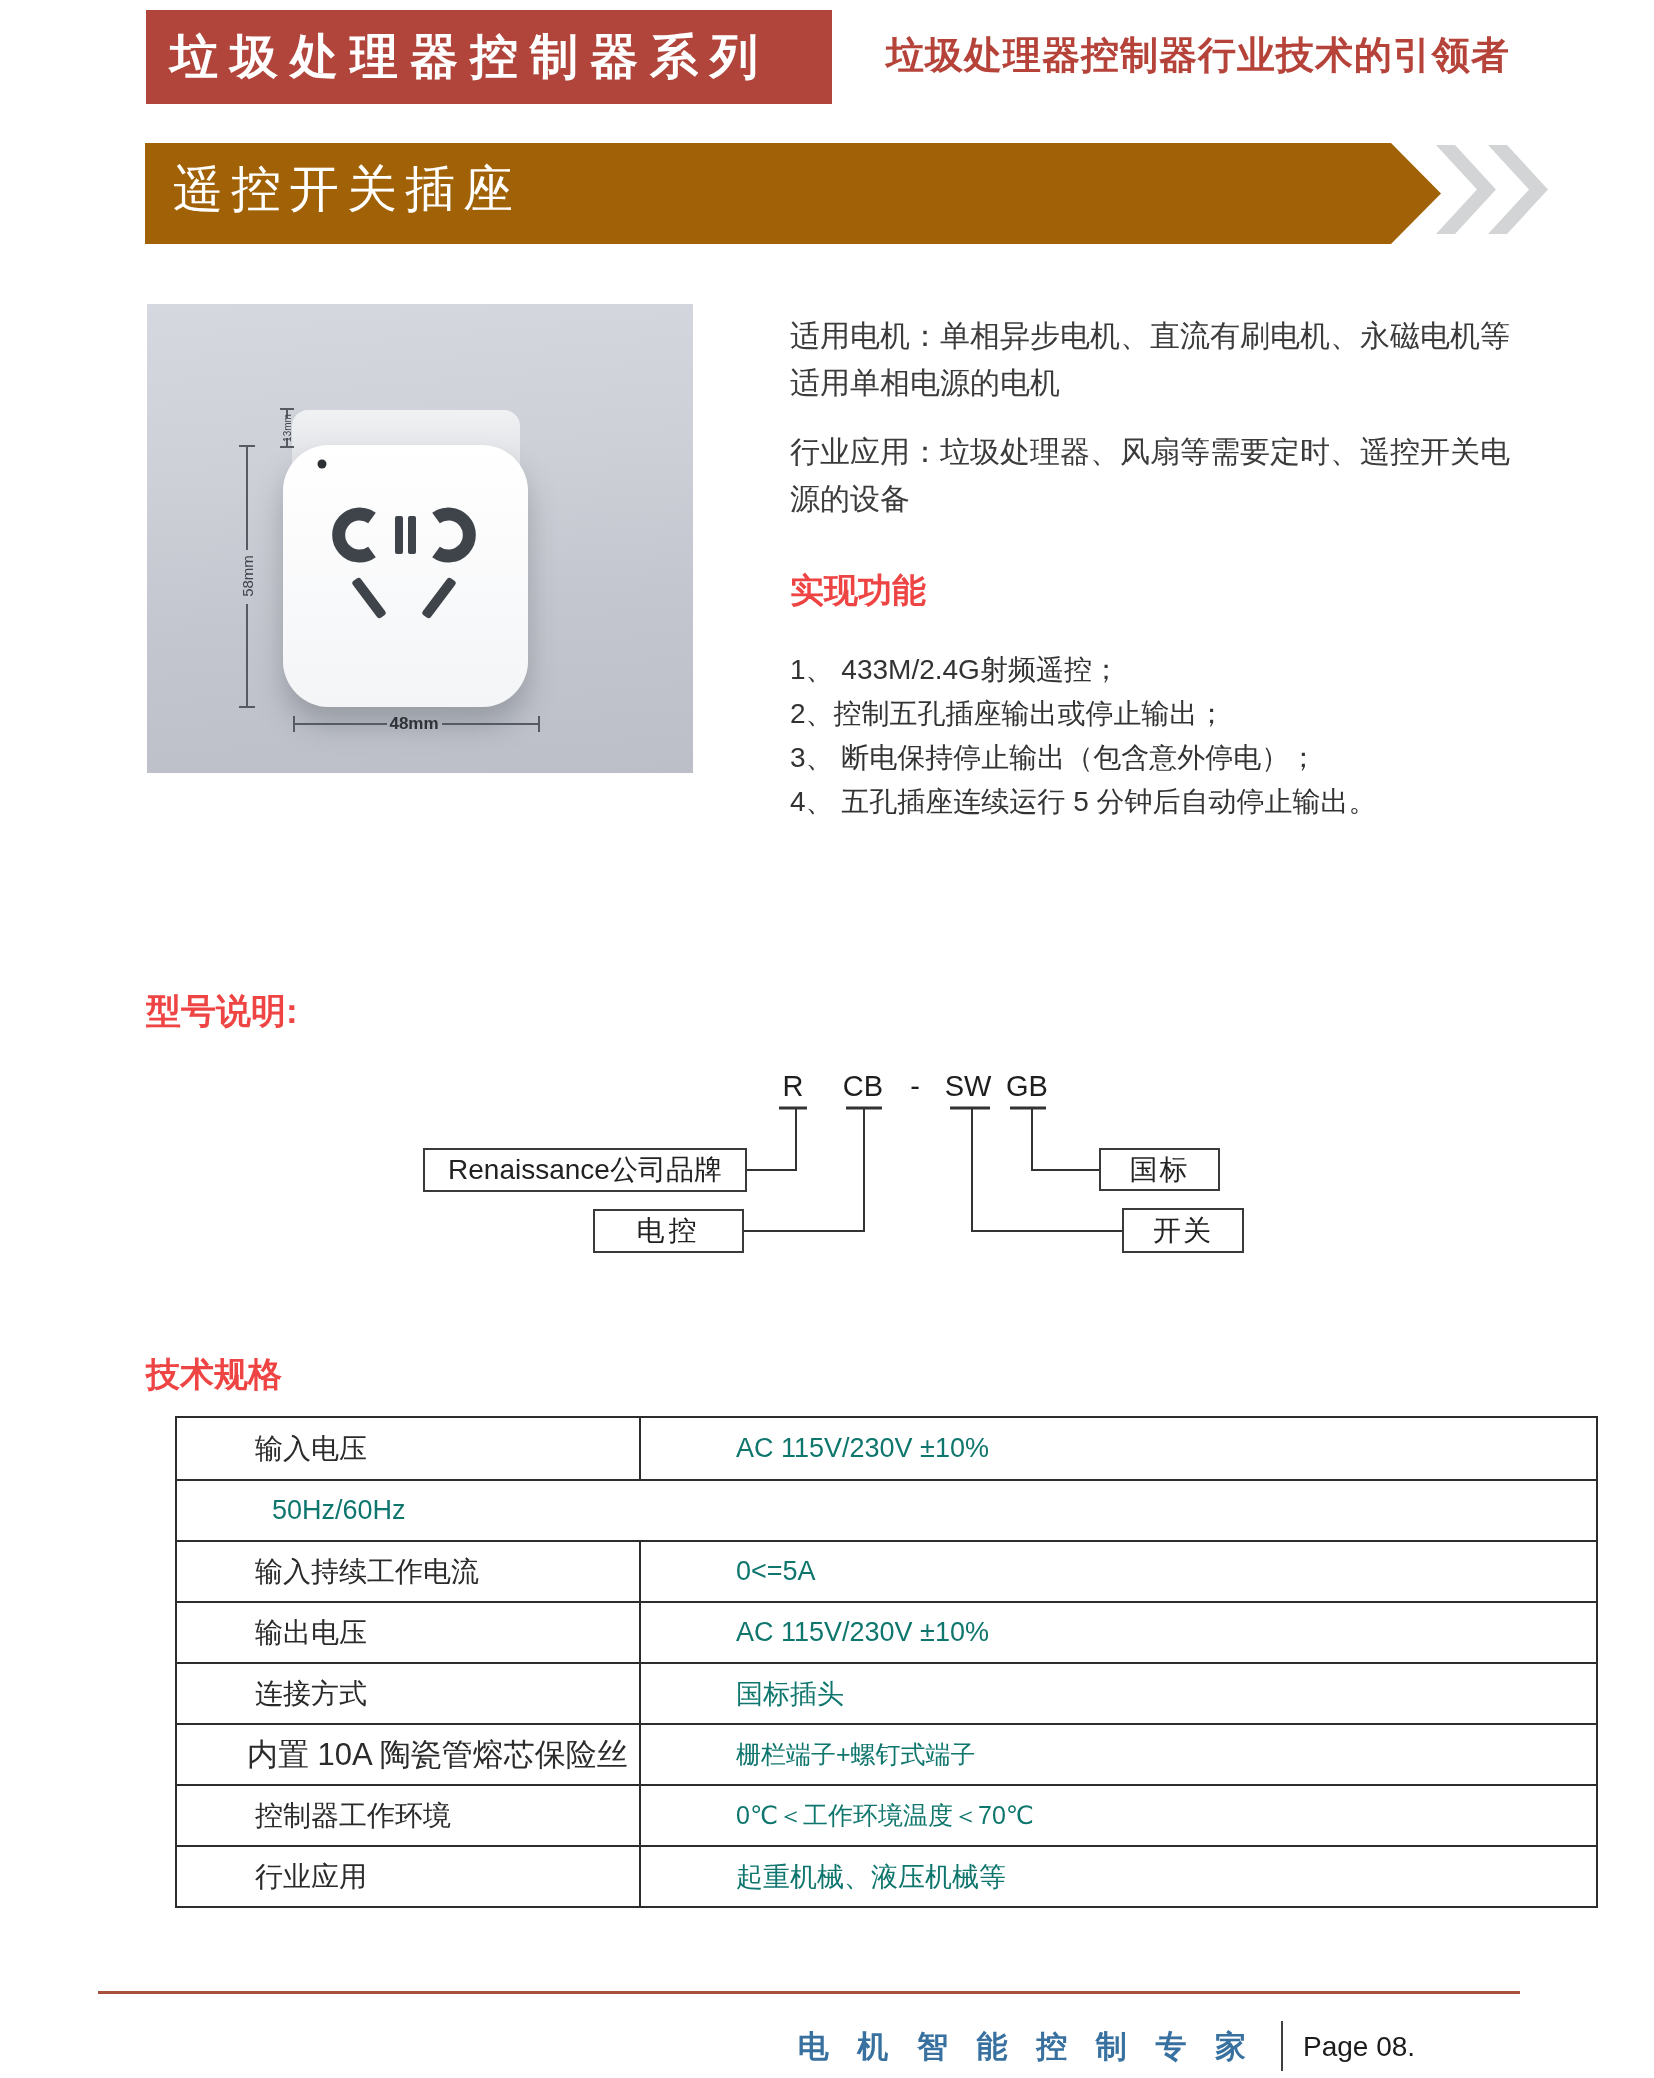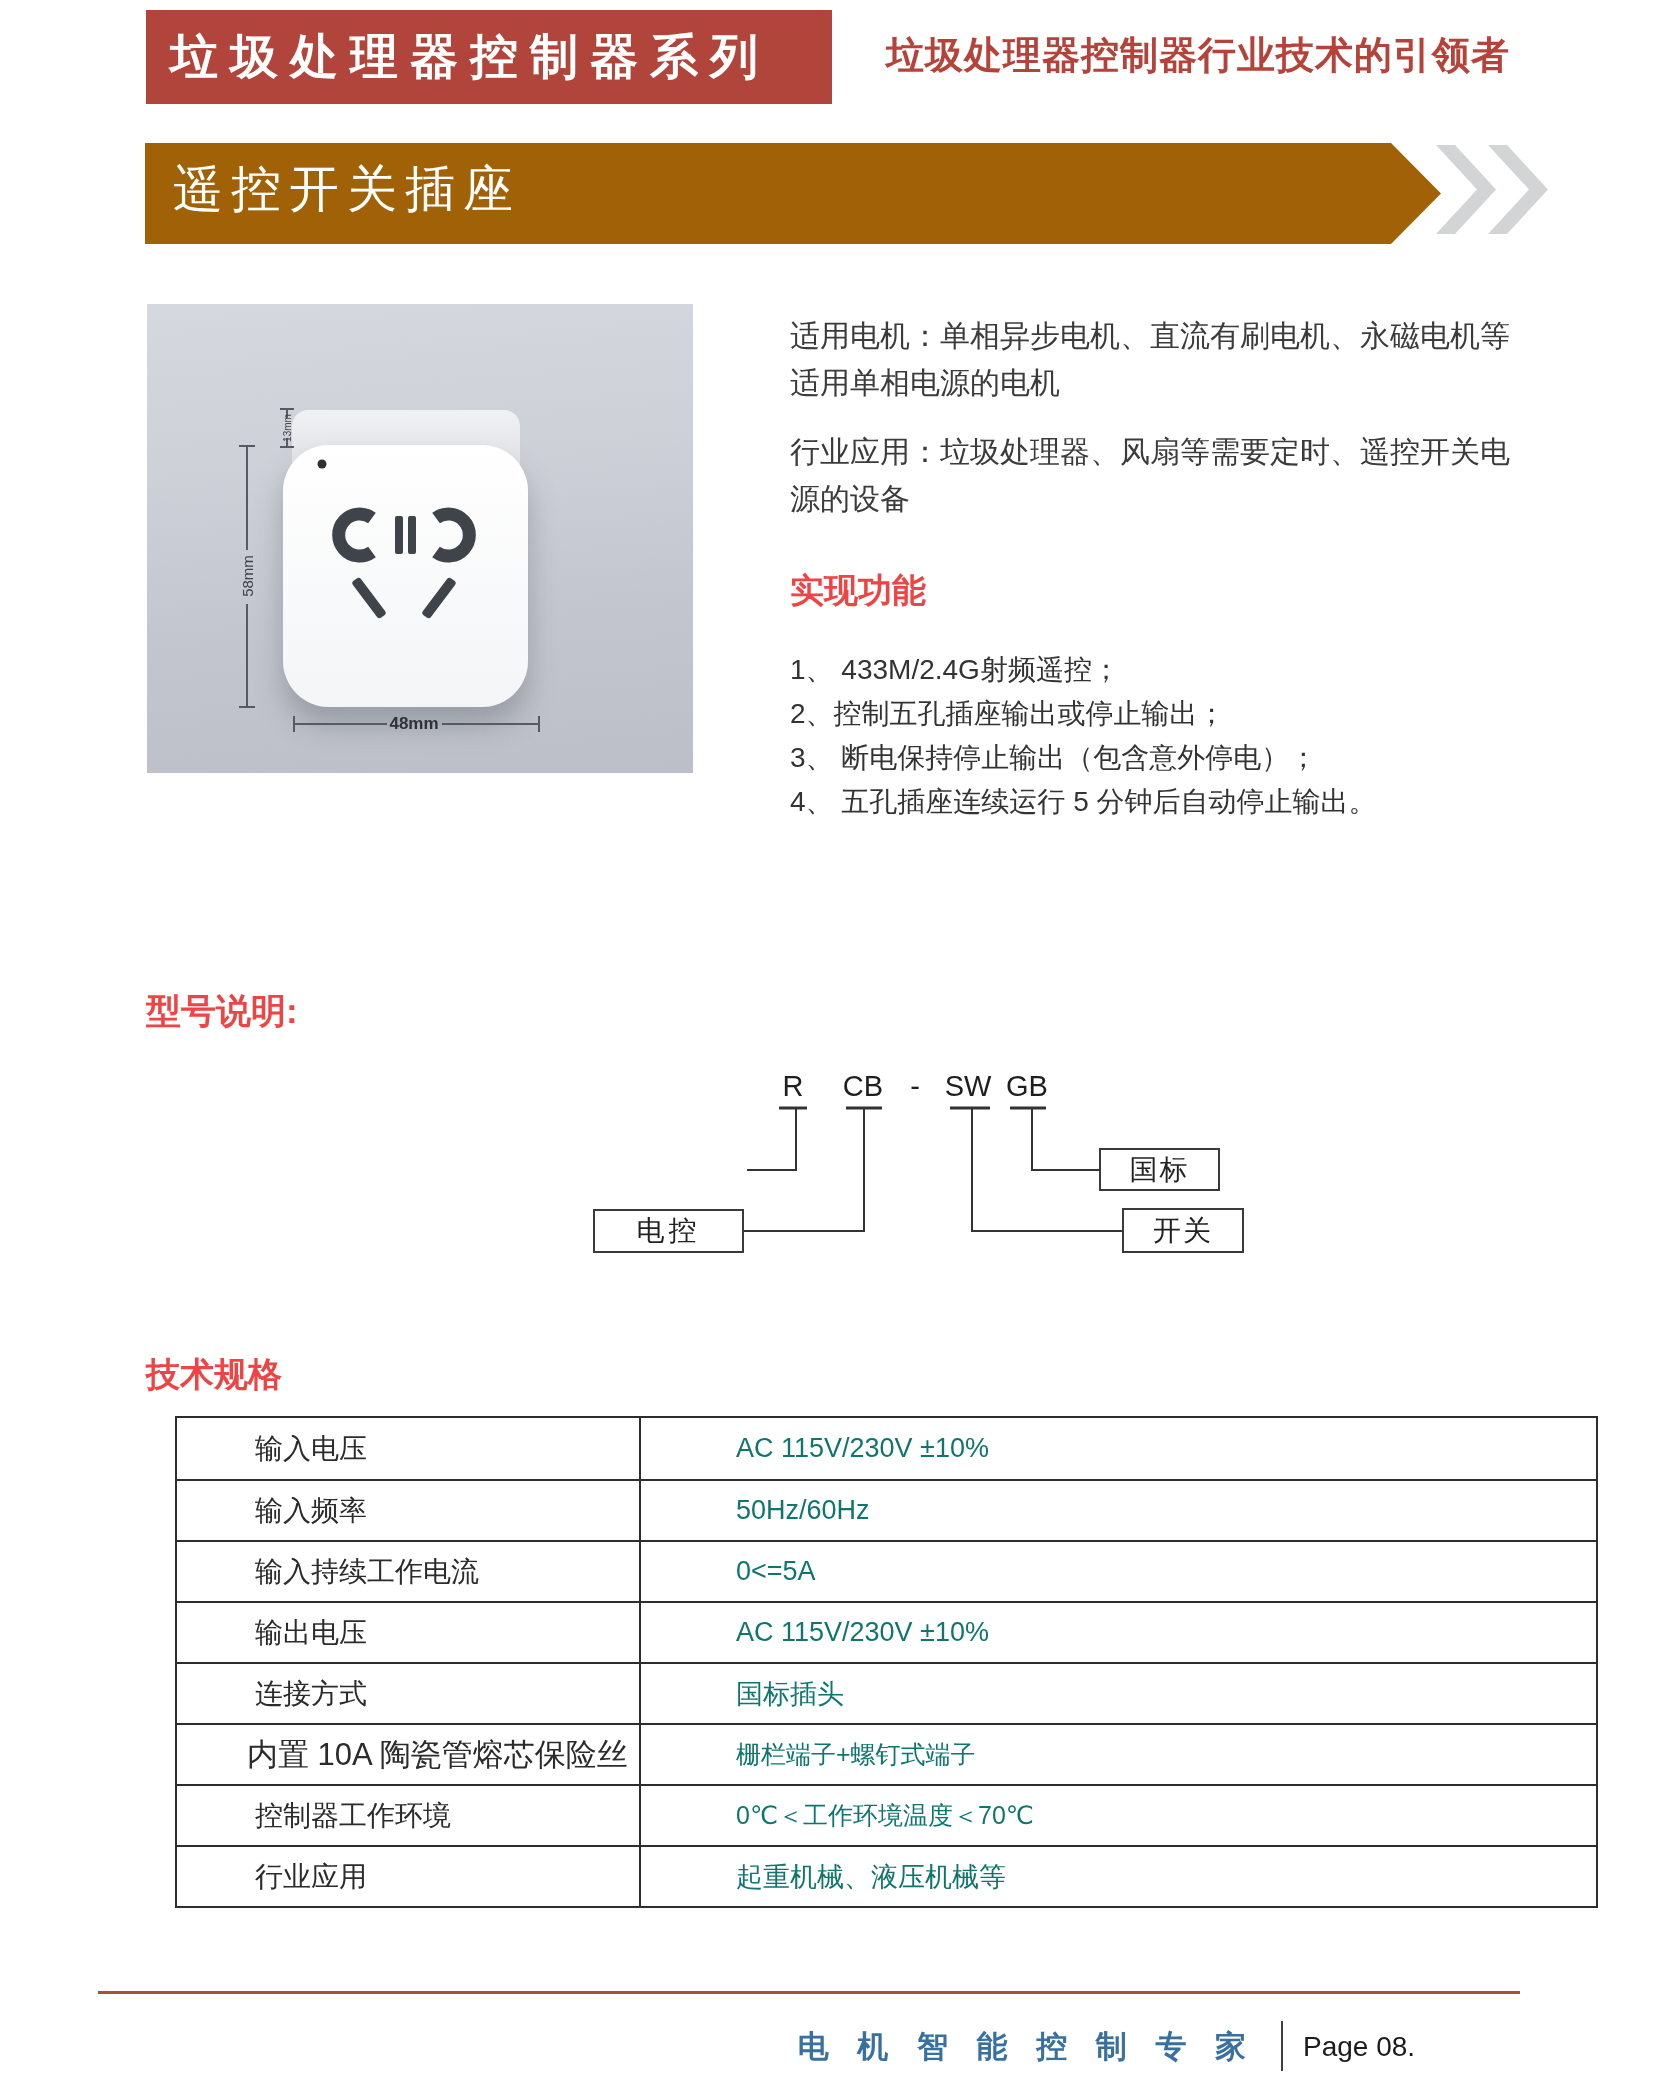--- a/index.html
+++ b/index.html
@@ -209,33 +209,33 @@
       <line x1="1010" y1="3" x2="1046" y2="3"></line>
     </g>
     <g stroke="#333333" stroke-width="2" fill="none">
       <polyline points="796,3 796,65 747,65"></polyline>
       <polyline points="864,3 864,126 744,126"></polyline>
       <polyline points="972,3 972,126 1122,126"></polyline>
       <polyline points="1032,3 1032,65 1099,65"></polyline>
     </g>
   </svg>
 
+  <div class="dbox" style="left:423px;top:1148px;width:324px;height:44px;">Renaissance公司品牌</div>
   <div class="dbox" style="left:593px;top:1209px;width:151px;height:44px;letter-spacing:4px;">电控</div>
   <div class="dbox" style="left:1099px;top:1148px;width:121px;height:43px;letter-spacing:2px;">国标</div>
   <div class="dbox" style="left:1122px;top:1208px;width:122px;height:45px;letter-spacing:2px;">开关</div>
 
   <div class="blue-heading" style="left:146px;top:1352px;">技术规格</div>
 
   <div class="spec-table">
     <div class="spec-row">
       <div class="spec-label">输入电压</div>
       <div class="spec-value">AC 115V/230V ±10%</div>
     </div>
     <div class="spec-row">
-      <div class="spec-label">输入频率</div>
       <div class="spec-value">50Hz/60Hz</div>
     </div>
     <div class="spec-row">
       <div class="spec-label">输入持续工作电流</div>
       <div class="spec-value">0&lt;=5A</div>
     </div>
     <div class="spec-row">
       <div class="spec-label">输出电压</div>
       <div class="spec-value">AC 115V/230V ±10%</div>
     </div>

